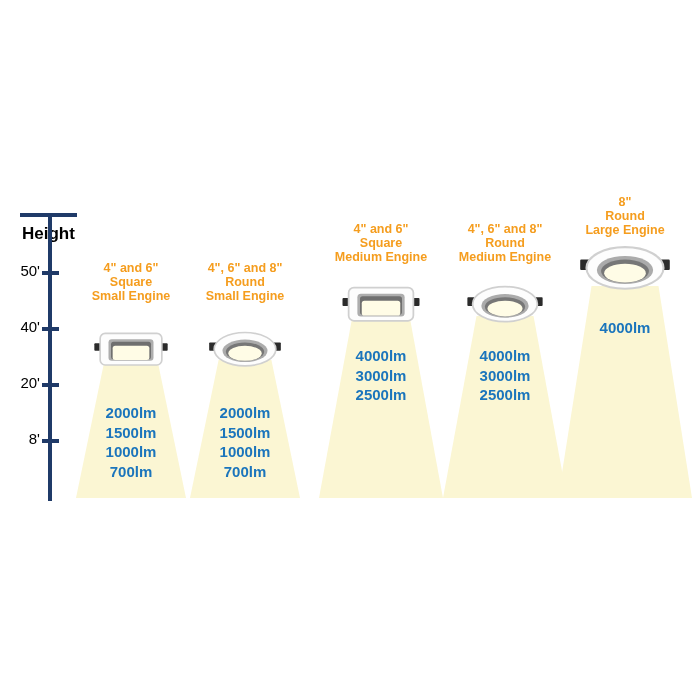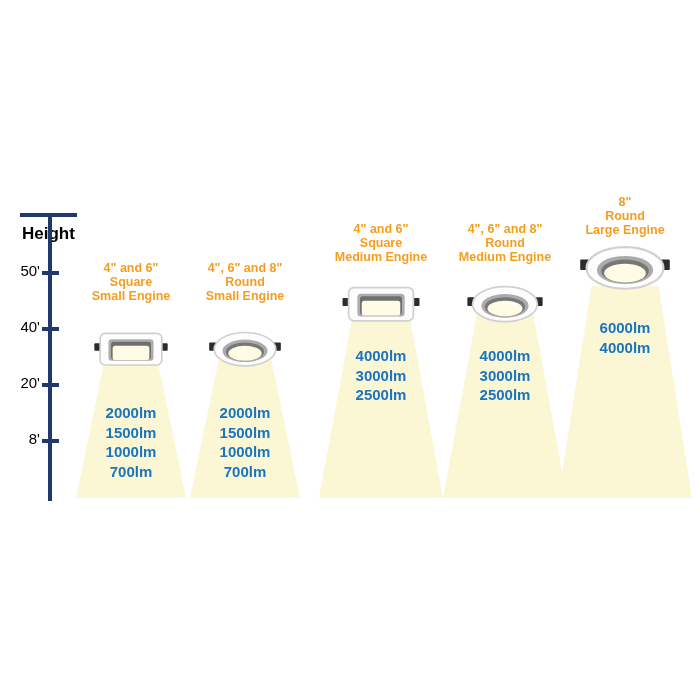--- a/index.html
+++ b/index.html
@@ -172,17 +172,16 @@
     <div>4000lm</div>
     <div>3000lm</div>
     <div>2500lm</div>
   </div>
   <div class="abs lumens l4">
     <div>4000lm</div>
     <div>3000lm</div>
     <div>2500lm</div>
   </div>
   <div class="abs lumens l5">
-    <div>6000lm</div>
     <div>4000lm</div>
   </div>
 
 </div>
 
 </body></html>

